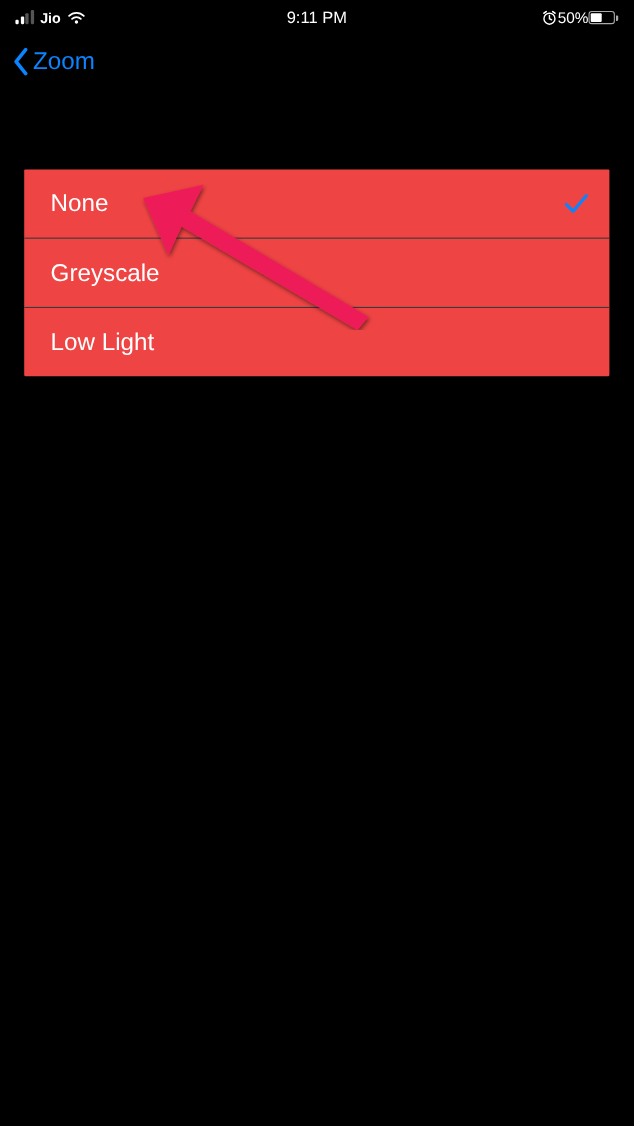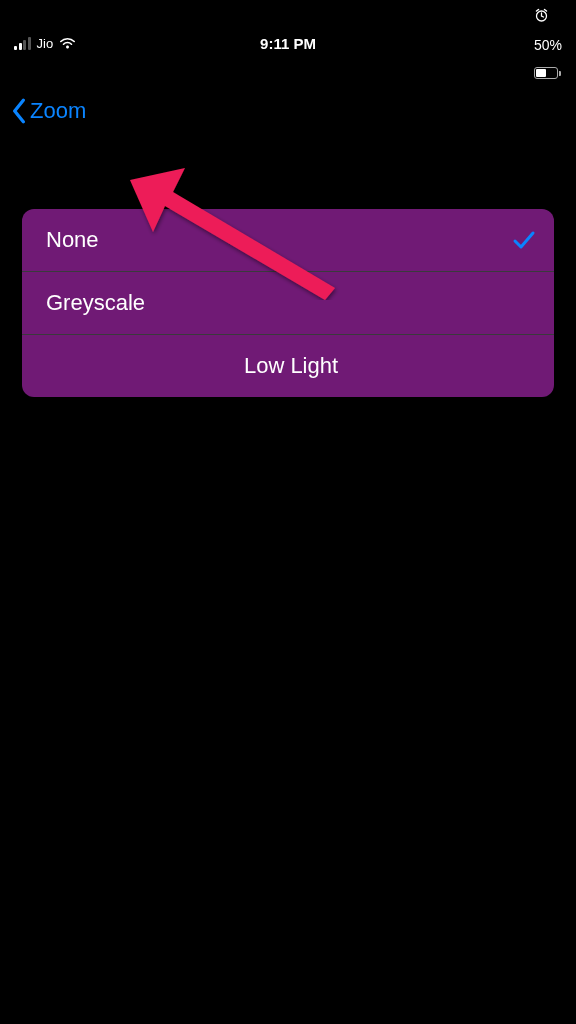--- a/index.html
+++ b/index.html
@@ -40,36 +40,36 @@
       width: 3px;
       background: #555;
       border-radius: 1px;
     }
     .signal-bars span:nth-child(1) { height: 4px; background: #fff; }
     .signal-bars span:nth-child(2) { height: 7px; background: #fff; }
     .signal-bars span:nth-child(3) { height: 10px; }
     .signal-bars span:nth-child(4) { height: 13px; }
     .carrier {
       font-size: 13px;
-      font-weight: 400;
+      font-weight: 700;
     }
     .wifi-icon svg {
       display: block;
     }
     .status-center {
       position: absolute;
       left: 50%;
       transform: translateX(-50%);
       font-size: 15px;
-      font-weight: 700;
+      font-weight: 400;
     }
     .status-right {
       display: flex;
-      gap: 14px;
-      flex-direction: column;
+      align-items: center;
+      gap: 0;
     }
     .alarm-icon svg {
       display: block;
     }
     .battery-pct {
       font-size: 14px;
       font-weight: 500;
     }
     .battery {
       display: flex;
@@ -120,37 +120,36 @@
       left: 50%;
       transform: translateX(-50%);
       font-size: 22px;
       font-weight: 600;
       color: #fff;
     }
     .content {
       padding: 70px 22px 0;
     }
     .list-group {
-      background: #701a75;
-      border-radius: 12px;
+      background: #ef4444;
+      border-radius: 1px;
       overflow: hidden;
     }
     .list-item {
       display: flex;
       justify-content: space-between;
       align-items: center;
       padding: 18px 18px 18px 24px;
       font-size: 22px;
       font-weight: 400;
       border-bottom: 0.5px solid #3a3a3c;
       cursor: pointer;
     }
     .list-item:last-child {
       border-bottom: none;
-      justify-content: center;
     }
     .checkmark {
       color: #0a84ff;
     }
     .checkmark svg {
       display: block;
     }
     .arrow-overlay {
       position: absolute;
       pointer-events: none;

